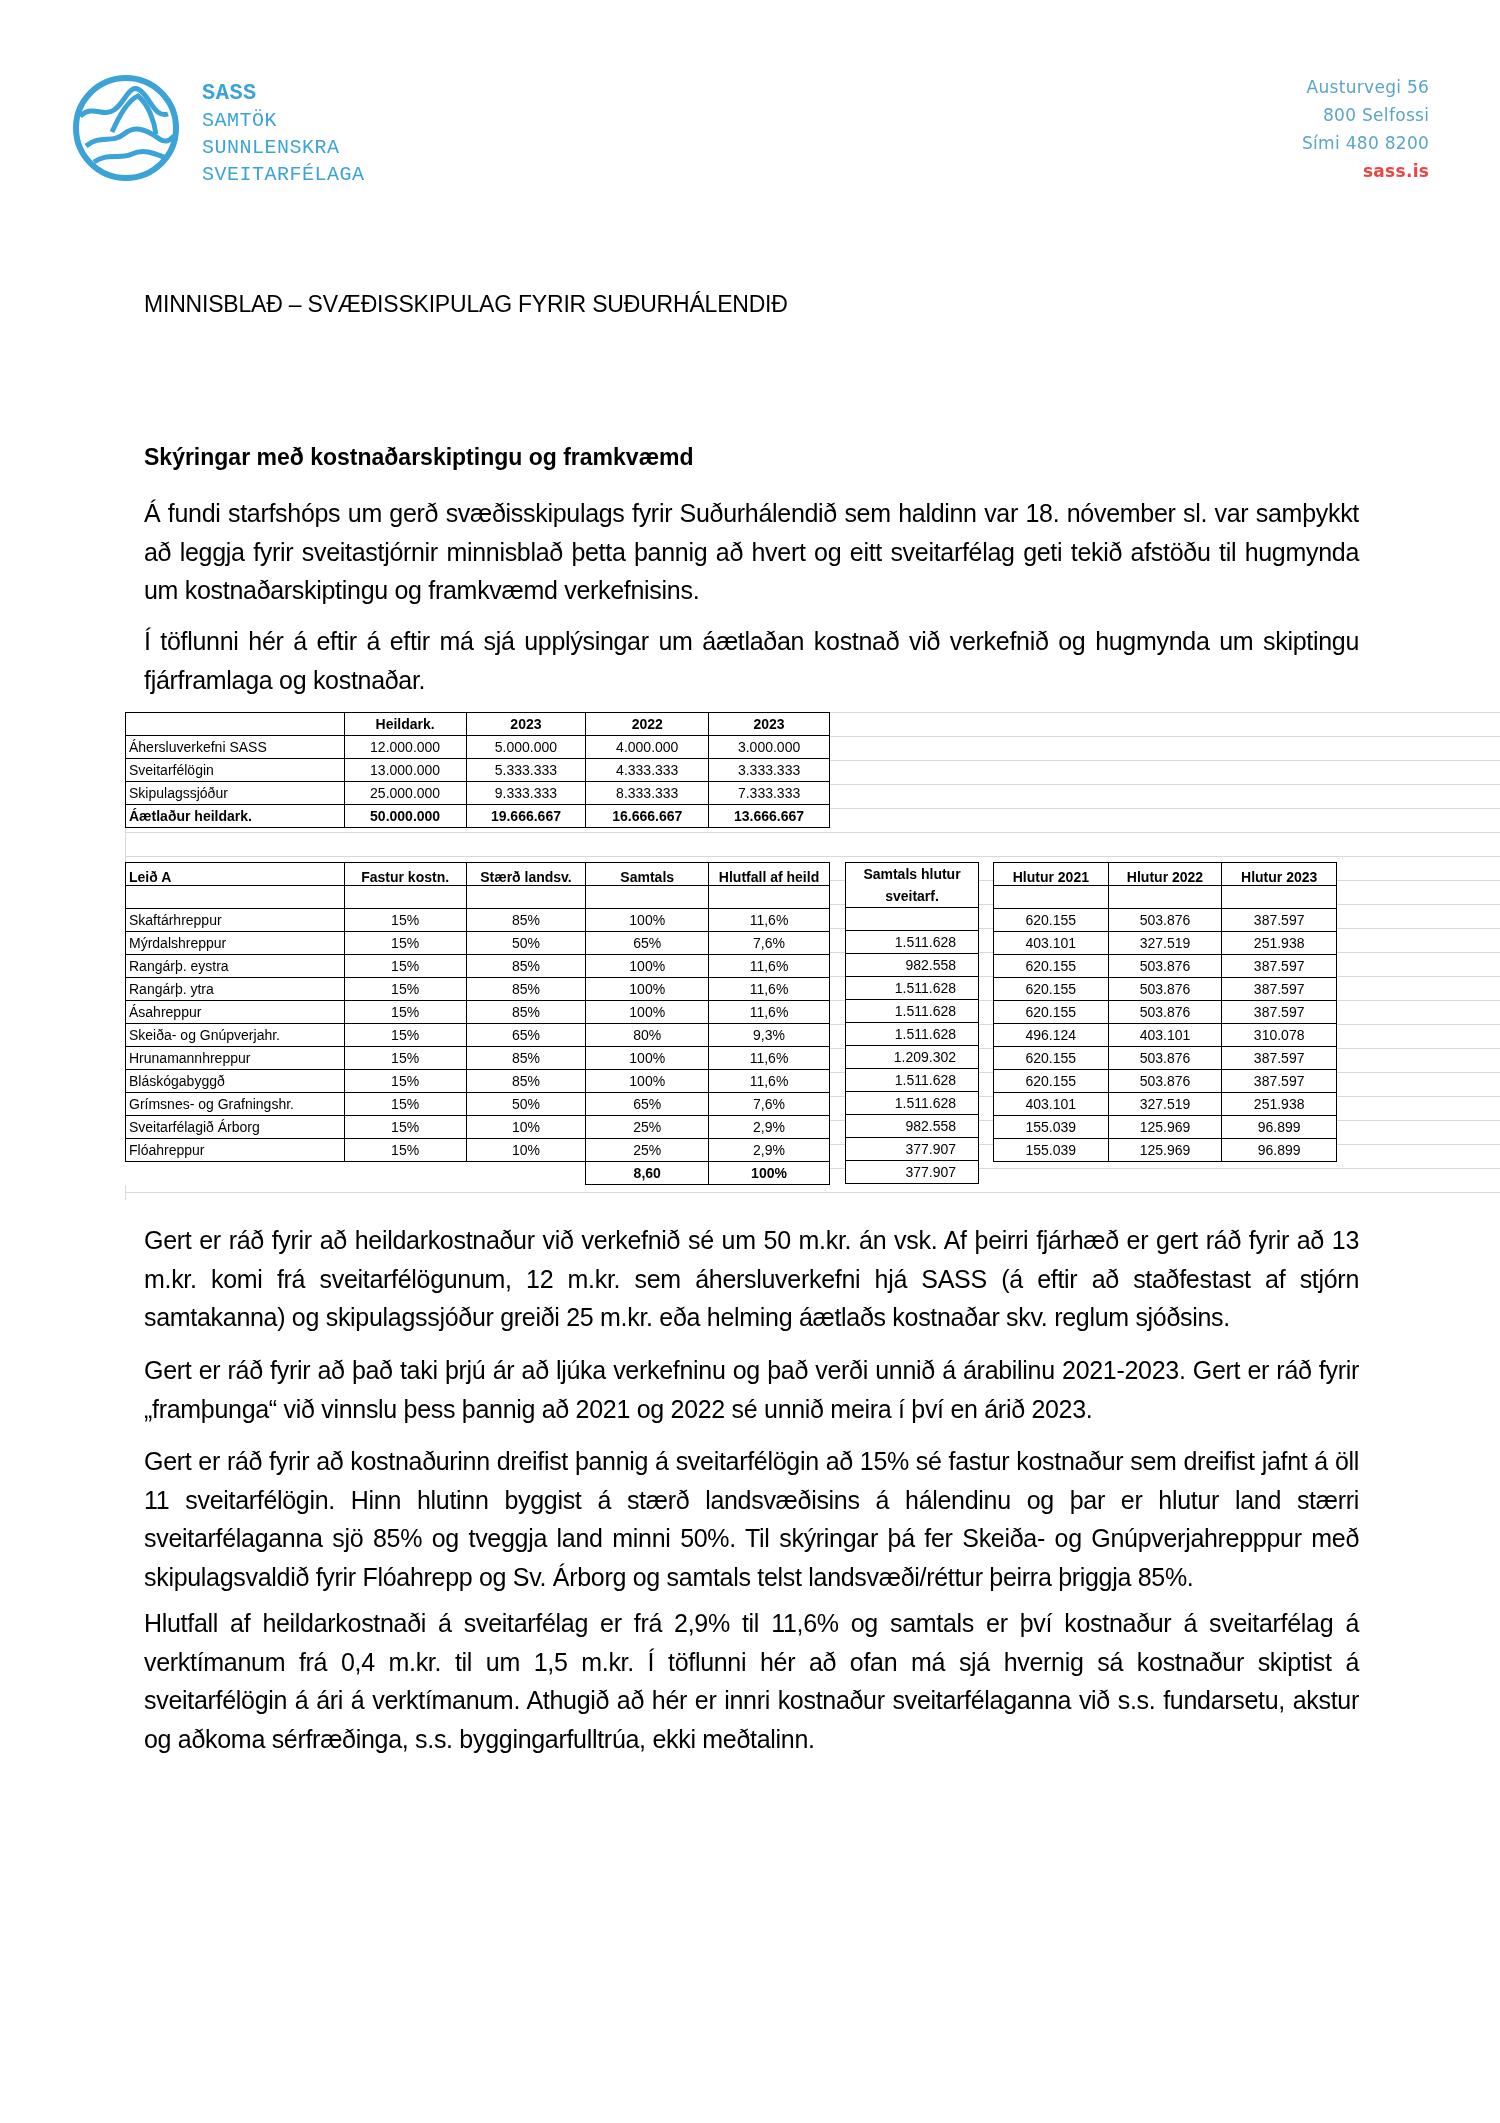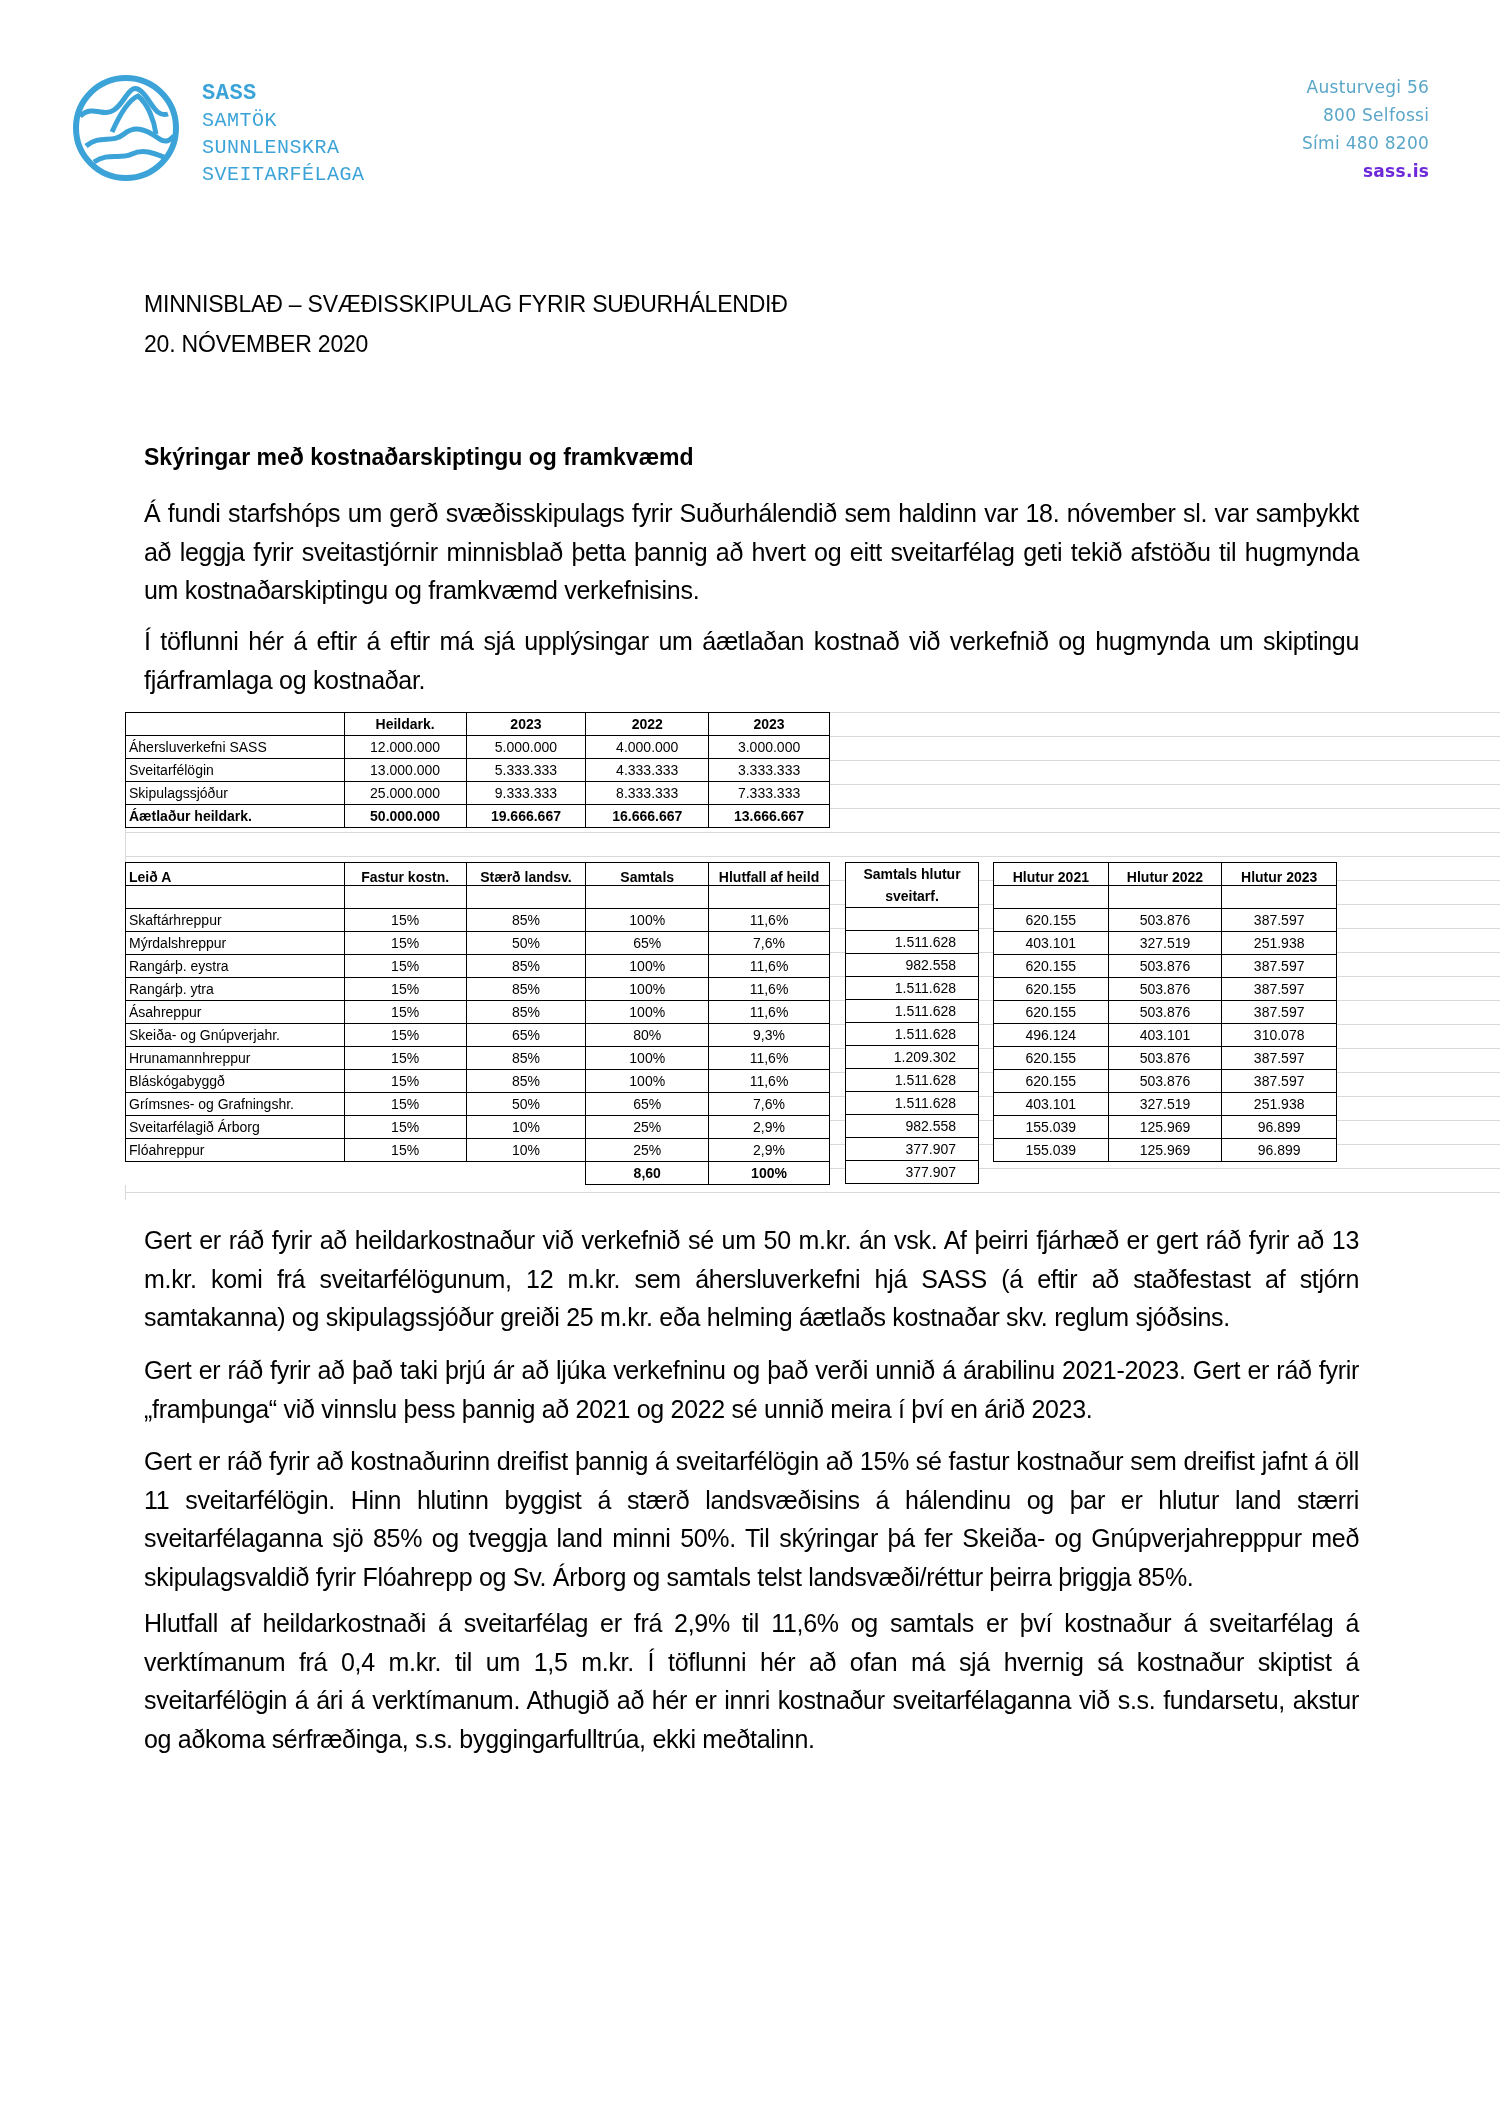--- a/index.html
+++ b/index.html
@@ -6,21 +6,21 @@
   body { width: 1500px; height: 2123px; position: relative; overflow: hidden;
          font-family: "Liberation Sans", "DejaVu Sans", sans-serif; color: #000; }
 
   
   .logo { position: absolute; left: 72px; top: 74px; width: 108px; height: 108px; }
   .org { position: absolute; left: 202px; top: 80px; color: #3ba3d8;
          font-family: Liberation Mono, monospace; font-size: 20px; line-height: 27px; letter-spacing: 0.5px; }
   .org .abbr { font-weight: bold; font-size: 22px; }
   .contact { position: absolute; left: 1302px; top: 73px; color: #5aa6c8;
              font-family: "DejaVu Sans", sans-serif; font-size: 17px; line-height: 28px; letter-spacing: 0.3px; text-align: right; }
-  .contact .web { font-weight: bold; color: #6d28d9; }
+  .contact .web { font-weight: bold; color: #ef4444; }
 
   
   .doc { position: absolute; left: 144px; width: 1215px; font-size: 24px; }
   .title { top: 284px; line-height: 40px; font-family: "Liberation Sans", sans-serif; font-size: 23px; letter-spacing: -0.2px; }
   .heading { top: 444px; font-weight: bold; font-size: 23px; }
   .para { text-align: justify; font-size: 25px; line-height: 38.5px; letter-spacing: -0.3px; }
   .p1 { top: 494px; }
   .p2 { top: 622px; }
   .p3 { top: 1221px; }
   .p4 { top: 1351px; }
@@ -62,21 +62,20 @@
 </div>
 <div class="contact">
   <div>Austurvegi 56</div>
   <div>800 Selfossi</div>
   <div>Sími 480 8200</div>
   <div class="web">sass.is</div>
 </div>
 
 <div class="doc title">
   <div>MINNISBLAÐ – SVÆÐISSKIPULAG FYRIR SUÐURHÁLENDIÐ</div>
-  <div>20. NÓVEMBER 2020</div>
 </div>
 <div class="doc heading">Skýringar með kostnaðarskiptingu og framkvæmd</div>
 <div class="doc para p1">Á fundi starfshóps um gerð svæðisskipulags fyrir Suðurhálendið sem haldinn var 18. nóvember sl. var samþykkt að leggja fyrir sveitastjórnir minnisblað þetta þannig að hvert og eitt sveitarfélag geti tekið afstöðu til hugmynda um kostnaðarskiptingu og framkvæmd verkefnisins.</div>
 <div class="doc para p2">Í töflunni hér á eftir á eftir má sjá upplýsingar um áætlaðan kostnað við verkefnið og hugmynda um skiptingu fjárframlaga og kostnaðar.</div>
 
 <div class="sheet">
   <div class="gridbg" style="background-size:100% 24px, 100% 24px;"></div>
 
   <table class="t" style="left:0; top:0; width:705px;">
     <colgroup>

